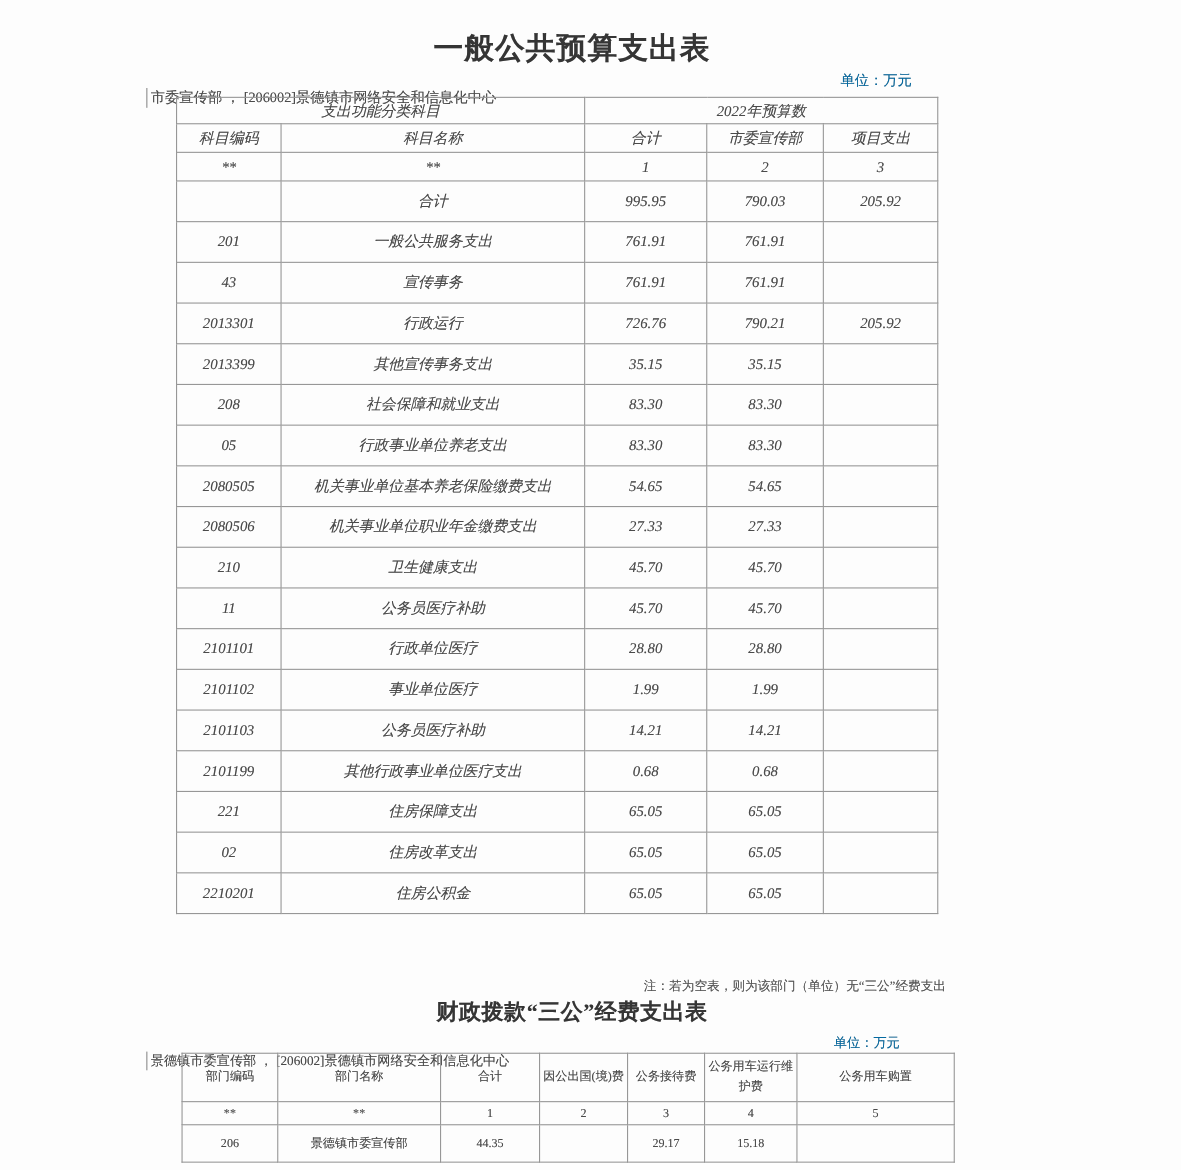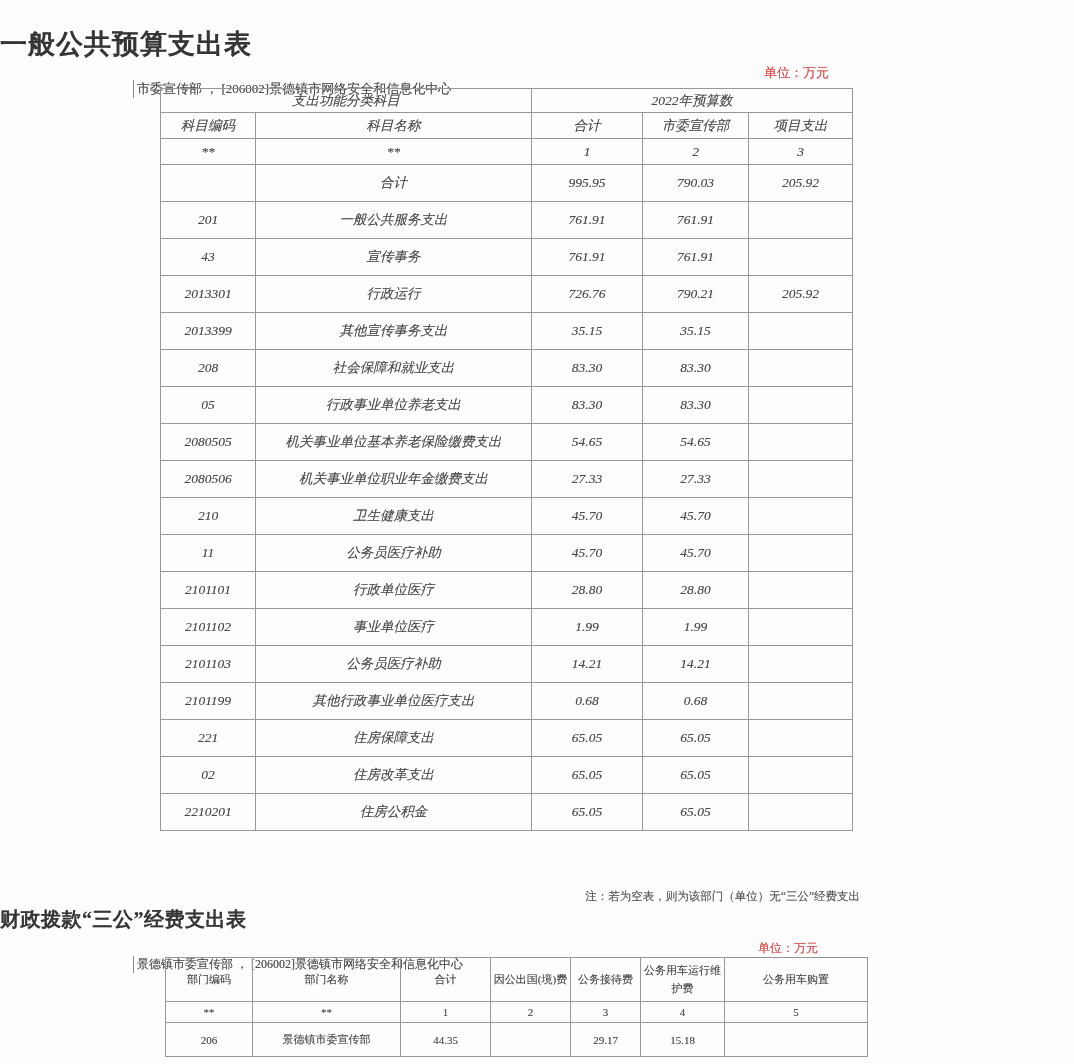--- a/index.html
+++ b/index.html
@@ -7,29 +7,29 @@
     width:1074px; height:1064px;
     background:#fdfdfd;
     font-family:"Liberation Serif","DejaVu Serif",serif;
     color:#4a4a4a;
     position:relative;
     overflow:hidden;
   }
   .page { position:absolute; inset:0; }
   .scan-text { text-shadow:0 0 0.6px rgba(100,100,100,0.55); }
 
-  .title { position:absolute; left:0; width:1040px; text-align:left; margin:0; color:#353535; font-weight:bold; }
+  .title { position:absolute; left:0; width:1040px; text-align:center; margin:0; color:#353535; font-weight:bold; }
   .t1 { top:26px; font-size:27px; letter-spacing:1px; }
   .t2 { top:906px; font-size:20px; letter-spacing:0.5px; }
 
   .orgline { position:absolute; font-size:13px; color:#4a4a4a; border-left:1px solid #8a8a8a; padding-left:3px; white-space:nowrap;margin-top:16px; }
   .o1 { left:133px; top:64px; }
   .o2 { left:133px; top:940px; font-size:12px; }
 
-  .unit { position:absolute; font-size:13px; color:#ef4444; white-space:nowrap; }
+  .unit { position:absolute; font-size:13px; color:#0369a1; white-space:nowrap; }
   .u1 { left:764px; top:64px; }
   .u2 { left:758px; top:940px; font-size:12px; }
 
   table.tbl { position:absolute; border-collapse:collapse; table-layout:fixed; }
   .tbl th, .tbl td {
     border:1px solid #979797;
     text-align:center; vertical-align:middle;
     font-weight:normal;
     padding:0 2px;
     overflow:hidden;

